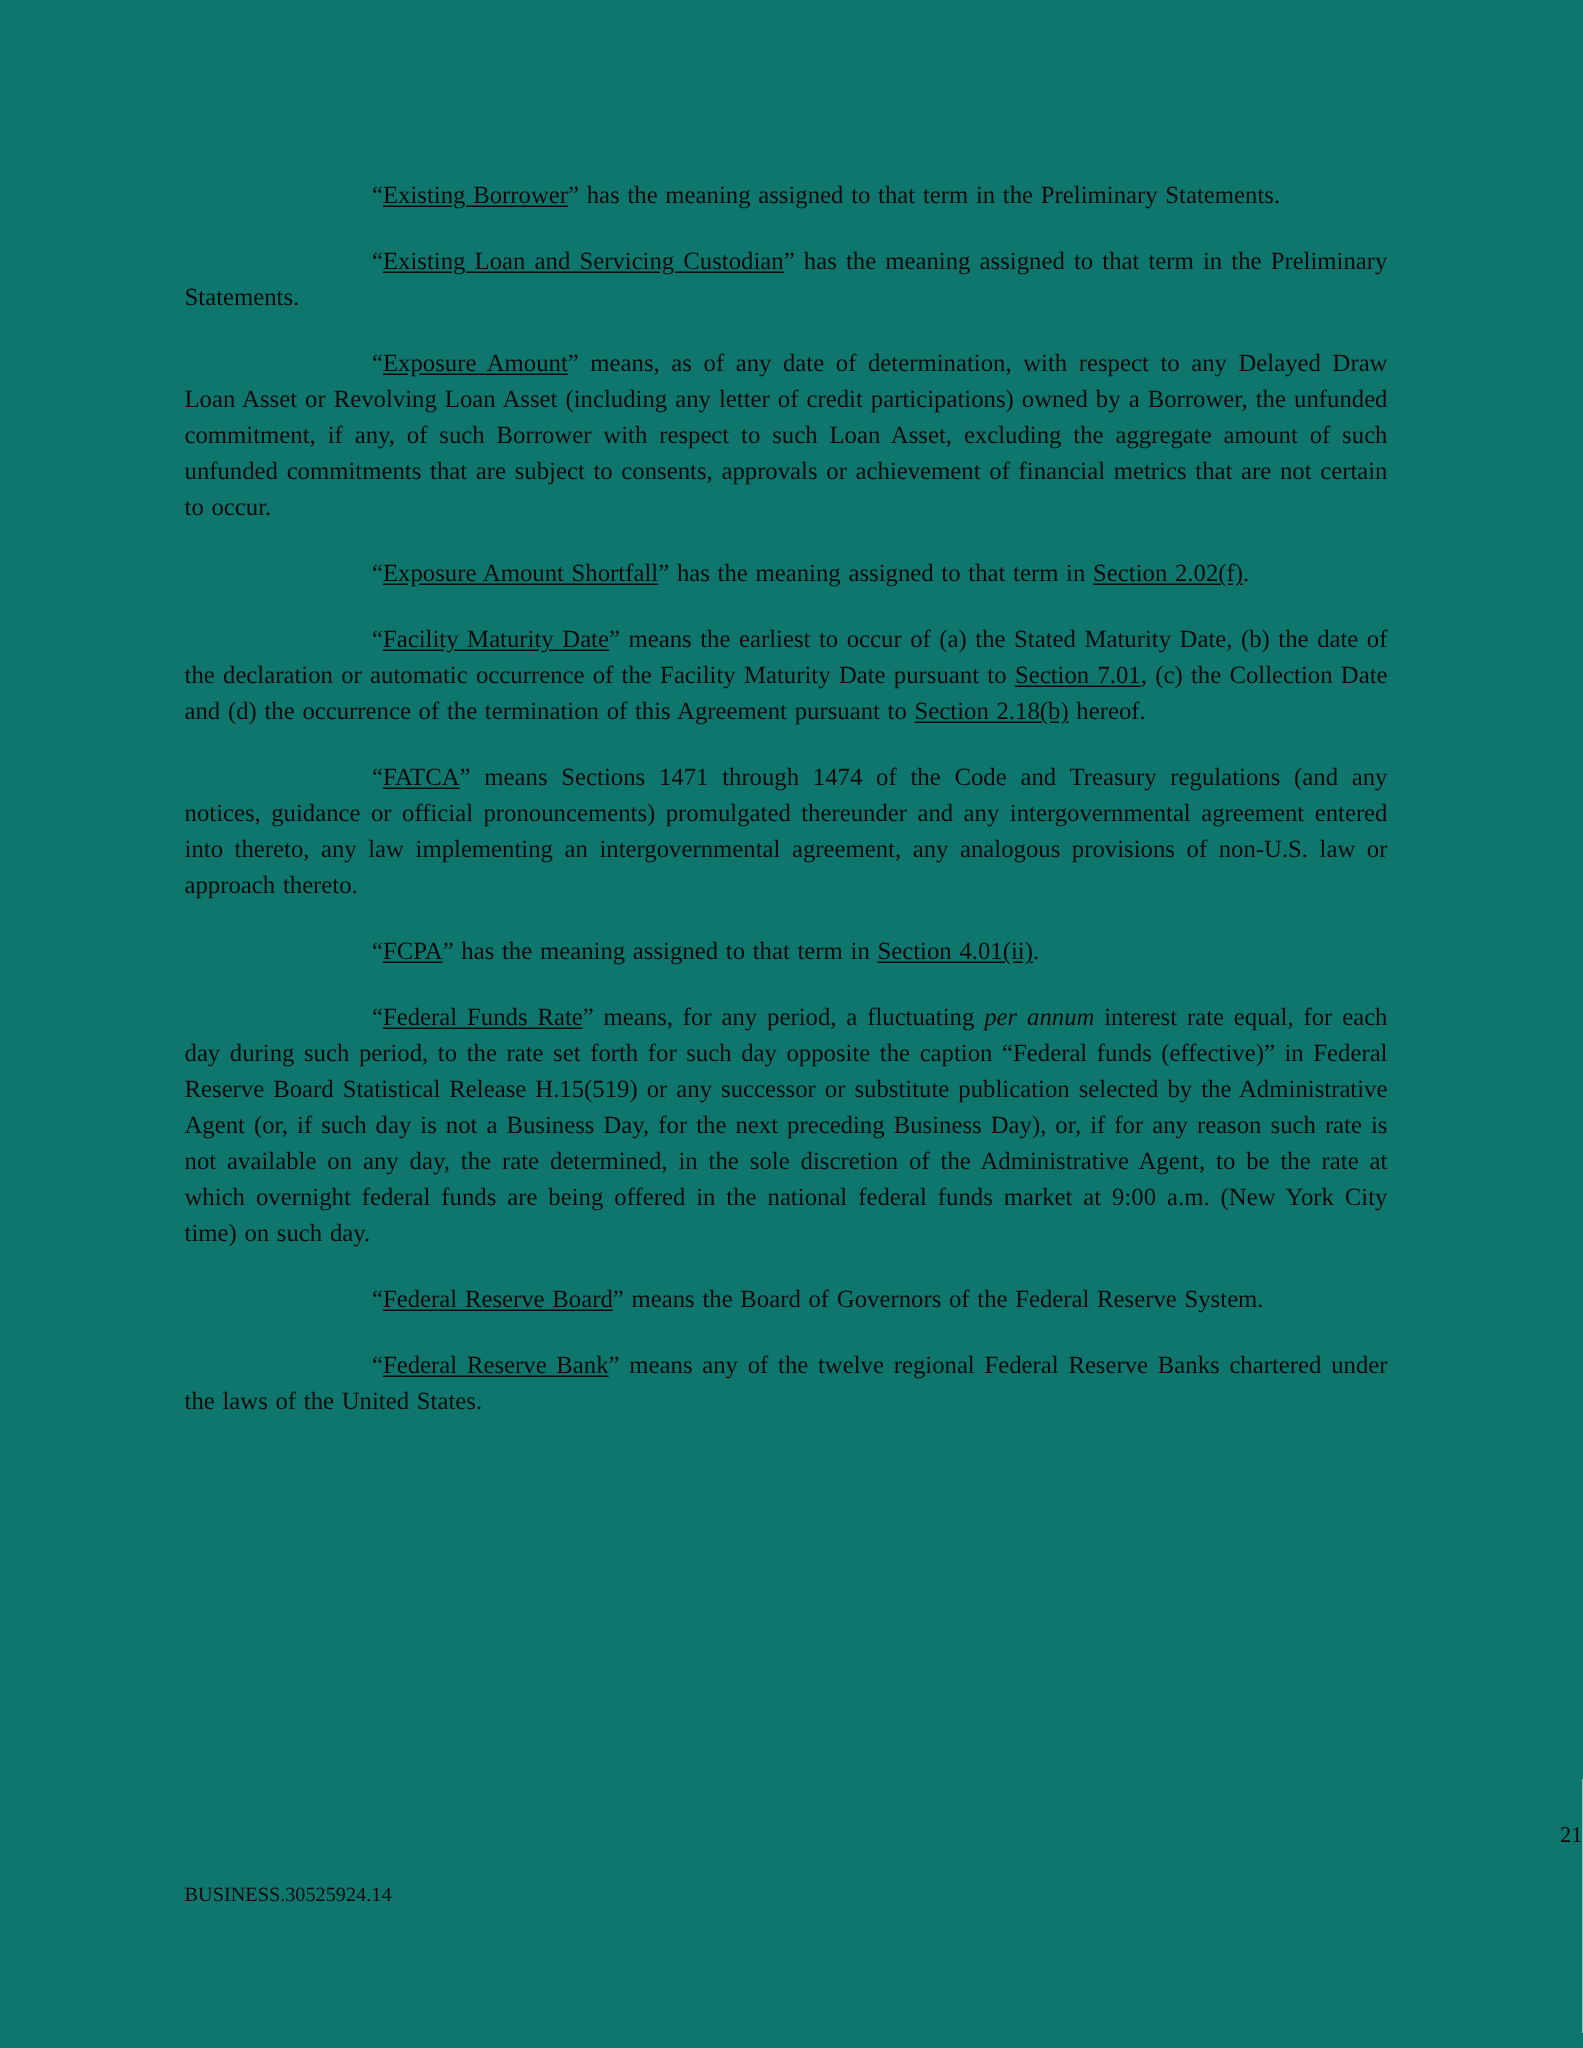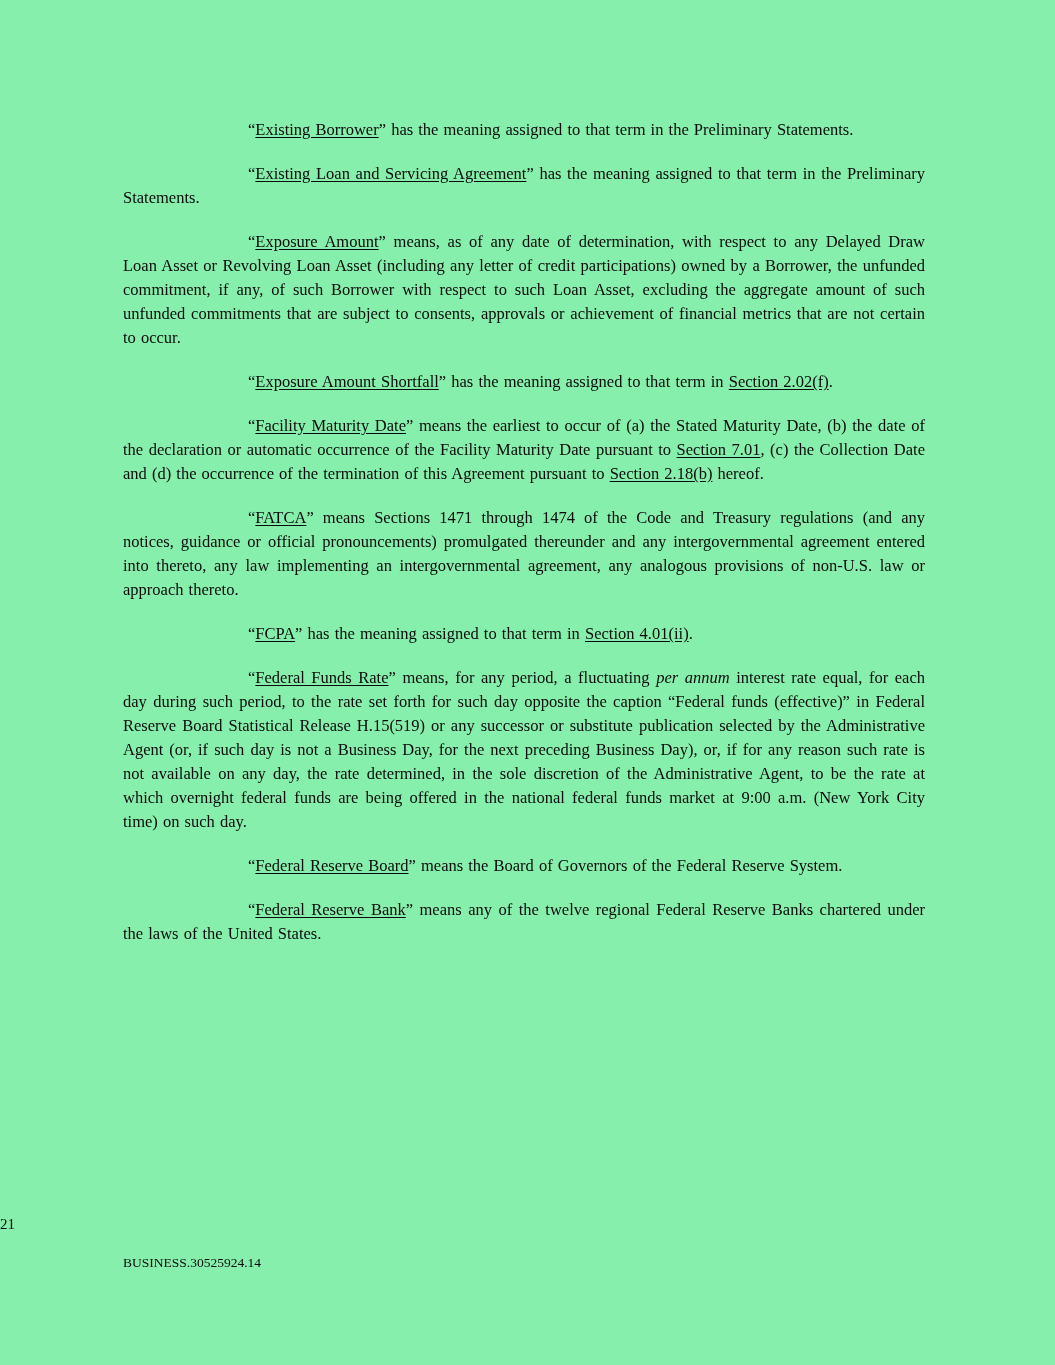--- a/index.html
+++ b/index.html
@@ -4,21 +4,21 @@
 <style>
   html, body {
     margin: 0;
     padding: 0;
     background: #ffffff;
   }
   .page {
     position: relative;
     width: 1055px;
     height: 1365px;
-    background: #86efac;
+    background: #0f766e;
     overflow: hidden;
     font-family: "Liberation Serif", serif;
     color: #0b0b0b;
   }
   .content {
     position: absolute;
     left: 123px;
     top: 118px;
     width: 802px;
   }
@@ -35,39 +35,39 @@
     text-underline-offset: 2px;
   }
   .content p span.i {
     font-style: italic;
   }
   .page-number {
     position: absolute;
     top: 1215px;
     left: 0;
     width: 1055px;
-    text-align: left;
+    text-align: right;
     font-size: 15px;
     line-height: 18px;
   }
   .doc-id {
     position: absolute;
     top: 1255px;
     left: 123px;
     font-size: 13.5px;
     line-height: 16px;
   }
 </style>
 </head>
 <body>
 
 <div class="page">
   <div class="content">
       <p><span>“</span><span class="u">Existing Borrower</span><span>” has the meaning assigned to that term in the Preliminary Statements.</span></p>
-      <p><span>“</span><span class="u">Existing Loan and Servicing Agreement</span><span>” has the meaning assigned to that term in the Preliminary Statements.</span></p>
+      <p><span>“</span><span class="u">Existing Loan and Servicing Custodian</span><span>” has the meaning assigned to that term in the Preliminary Statements.</span></p>
       <p><span>“</span><span class="u">Exposure Amount</span><span>” means, as of any date of determination, with respect to any Delayed Draw Loan Asset or Revolving Loan Asset (including any letter of credit participations) owned by a Borrower, the unfunded commitment, if any, of such Borrower with respect to such Loan Asset, excluding the aggregate amount of such unfunded commitments that are subject to consents, approvals or achievement of financial metrics that are not certain to occur.</span></p>
       <p><span>“</span><span class="u">Exposure Amount Shortfall</span><span>” has the meaning assigned to that term in </span><span class="u">Section 2.02(f)</span><span>.</span></p>
       <p><span>“</span><span class="u">Facility Maturity Date</span><span>” means the earliest to occur of (a) the Stated Maturity Date, (b) the date of the declaration or automatic occurrence of the Facility Maturity Date pursuant to </span><span class="u">Section 7.01</span><span>, (c) the Collection Date and (d) the occurrence of the termination of this Agreement pursuant to </span><span class="u">Section 2.18(b)</span><span> hereof.</span></p>
       <p><span>“</span><span class="u">FATCA</span><span>” means Sections 1471 through 1474 of the Code and Treasury regulations (and any notices, guidance or official pronouncements) promulgated thereunder and any intergovernmental agreement entered into thereto, any law implementing an intergovernmental agreement, any analogous provisions of non-U.S. law or approach thereto.</span></p>
       <p><span>“</span><span class="u">FCPA</span><span>” has the meaning assigned to that term in </span><span class="u">Section 4.01(ii)</span><span>.</span></p>
       <p><span>“</span><span class="u">Federal Funds Rate</span><span>” means, for any period, a fluctuating </span><span class="i">per annum</span><span> interest rate equal, for each day during such period, to the rate set forth for such day opposite the caption “Federal funds (effective)” in Federal Reserve Board Statistical Release H.15(519) or any successor or substitute publication selected by the Administrative Agent (or, if such day is not a Business Day, for the next preceding Business Day), or, if for any reason such rate is not available on any day, the rate determined, in the sole discretion of the Administrative Agent, to be the rate at which overnight federal funds are being offered in the national federal funds market at 9:00 a.m. (New York City time) on such day.</span></p>
       <p><span>“</span><span class="u">Federal Reserve Board</span><span>” means the Board of Governors of the Federal Reserve System.</span></p>
       <p><span>“</span><span class="u">Federal Reserve Bank</span><span>” means any of the twelve regional Federal Reserve Banks chartered under the laws of the United States.</span></p>
     </div>
   <div class="page-number">21</div>

